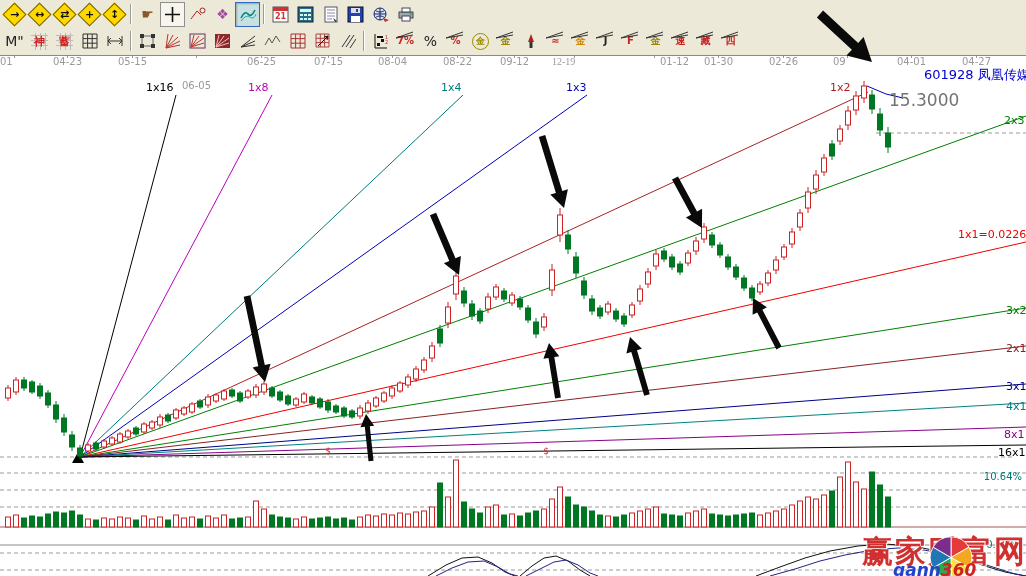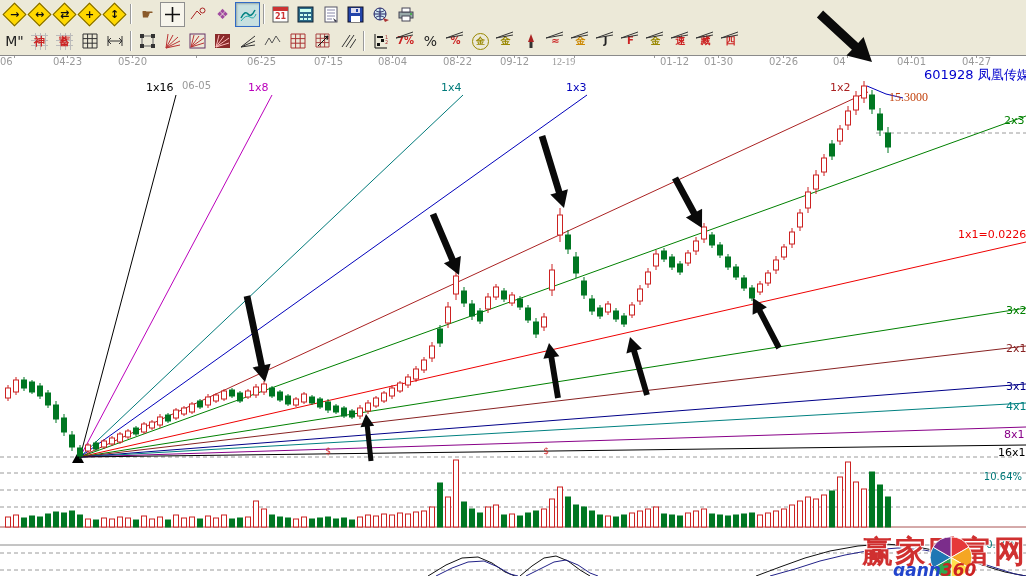--- a/index.html
+++ b/index.html
@@ -25,21 +25,21 @@
              align-items:center;justify-content:center;font-size:9px;color:#998800;font-weight:bold;}
   .cjkgrid{position:absolute;inset:3px;background:
       repeating-linear-gradient(0deg,transparent 0 4px,#bbb 4px 5px),
       repeating-linear-gradient(90deg,transparent 0 4px,#bbb 4px 5px);}
   
   .dates{position:absolute;left:0;top:55px;width:1026px;height:14px;z-index:2;}
   .dlabel{position:absolute;top:1px;font-size:10px;color:#999;white-space:nowrap;}
   .dtick{position:absolute;top:0;width:1px;height:3px;background:#999;}
   
   .sec{position:absolute;left:924px;top:66px;color:#0000cc;font-size:13px;z-index:3;white-space:nowrap;}
-  .price{position:absolute;left:889px;top:90px;color:#c2410c;font-size:12px;z-index:3;font-family:Liberation Serif, serif;}
+  .price{position:absolute;left:889px;top:90px;color:#737373;font-size:17px;z-index:3;}
   .pct{position:absolute;color:#007878;font-size:10px;z-index:3;text-align:right;width:60px;}
   svg{position:absolute;left:0;top:0;z-index:1;}
   svg.overlay{z-index:7;pointer-events:none;}
   
   .wmark{position:absolute;left:862px;top:531px;z-index:5;white-space:nowrap;}
   .wmark .wtxt{font-size:31px;font-weight:bold;color:#d03030;letter-spacing:2px;
                text-shadow:1px 1px 0 #fff,-1px -1px 0 #fff;}
   .brand{position:absolute;left:893px;top:560px;z-index:6;font-size:17px;font-weight:bold;font-style:italic;}
   .brand .b1{color:#2244cc;} .brand .b2{color:#cc2222;}
   .pielogo{position:absolute;left:926px;top:535px;z-index:6;}
@@ -324,25 +324,25 @@
           <span class="lt" style="color:#cc2222">四</span>
           <svg class="ltl" width="18" height="9">
             <path d="M0 8L17 2M0 8L17 5" stroke="#333" fill="none"></path>
           </svg>
         </div>
       </div>
   </div>
 
   <div class="dates" id="dates">
       <span class="dtick" style="left: 14px;"></span>
-      <span class="dlabel" style="left: 0px;">06</span>
+      <span class="dlabel" style="left: 0px;">01</span>
       <span class="dtick" style="left: 67px;"></span>
       <span class="dlabel" style="left: 53px;">04-23</span>
       <span class="dtick" style="left: 132px;"></span>
-      <span class="dlabel" style="left: 118px;">05-20</span>
+      <span class="dlabel" style="left: 118px;">05-15</span>
       <span class="dtick" style="left: 196px;"></span>
       <span class="dlabel" style="left: 182px; margin-top: 24px;">06-05</span>
       <span class="dtick" style="left: 261px;"></span>
       <span class="dlabel" style="left: 247px;">06-25</span>
       <span class="dtick" style="left: 328px;"></span>
       <span class="dlabel" style="left: 314px;">07-15</span>
       <span class="dtick" style="left: 392px;"></span>
       <span class="dlabel" style="left: 378px;">08-04</span>
       <span class="dtick" style="left: 457px;"></span>
       <span class="dlabel" style="left: 443px; text-align: right;">08-22</span>
@@ -350,21 +350,21 @@
       <span class="dlabel" style="left: 500px;">09-12</span>
       <span class="dtick" style="left: 574px;"></span>
       <span class="dlabel" style="left: 552px; font-family: Liberation Serif, serif;">12-19</span>
       <span class="dtick" style="left: 654px;"></span>
       <span class="dlabel" style="left: 660px;">01-12</span>
       <span class="dtick" style="left: 718px;"></span>
       <span class="dlabel" style="left: 704px;">01-30</span>
       <span class="dtick" style="left: 783px;"></span>
       <span class="dlabel" style="left: 769px;">02-26</span>
       <span class="dtick" style="left: 847px;"></span>
-      <span class="dlabel" style="left: 833px;">04</span>
+      <span class="dlabel" style="left: 833px;">09</span>
       <span class="dtick" style="left: 911px;"></span>
       <span class="dlabel" style="left: 897px;">04-01</span>
       <span class="dtick" style="left: 976px;"></span>
       <span class="dlabel" style="left: 962px;">04-27</span>
     </div>
 
   <svg id="chart" width="1026" height="576">
       <line x1="876" y1="133" x2="1026" y2="133" stroke="#9a9a9a" stroke-width="1" stroke-dasharray="4 3"></line>
       <line x1="0" y1="457" x2="1012" y2="457" stroke="#9a9a9a" stroke-width="1" stroke-dasharray="4 3"></line>
       <line x1="0" y1="473" x2="1026" y2="473" stroke="#9a9a9a" stroke-width="1" stroke-dasharray="4 3"></line>

